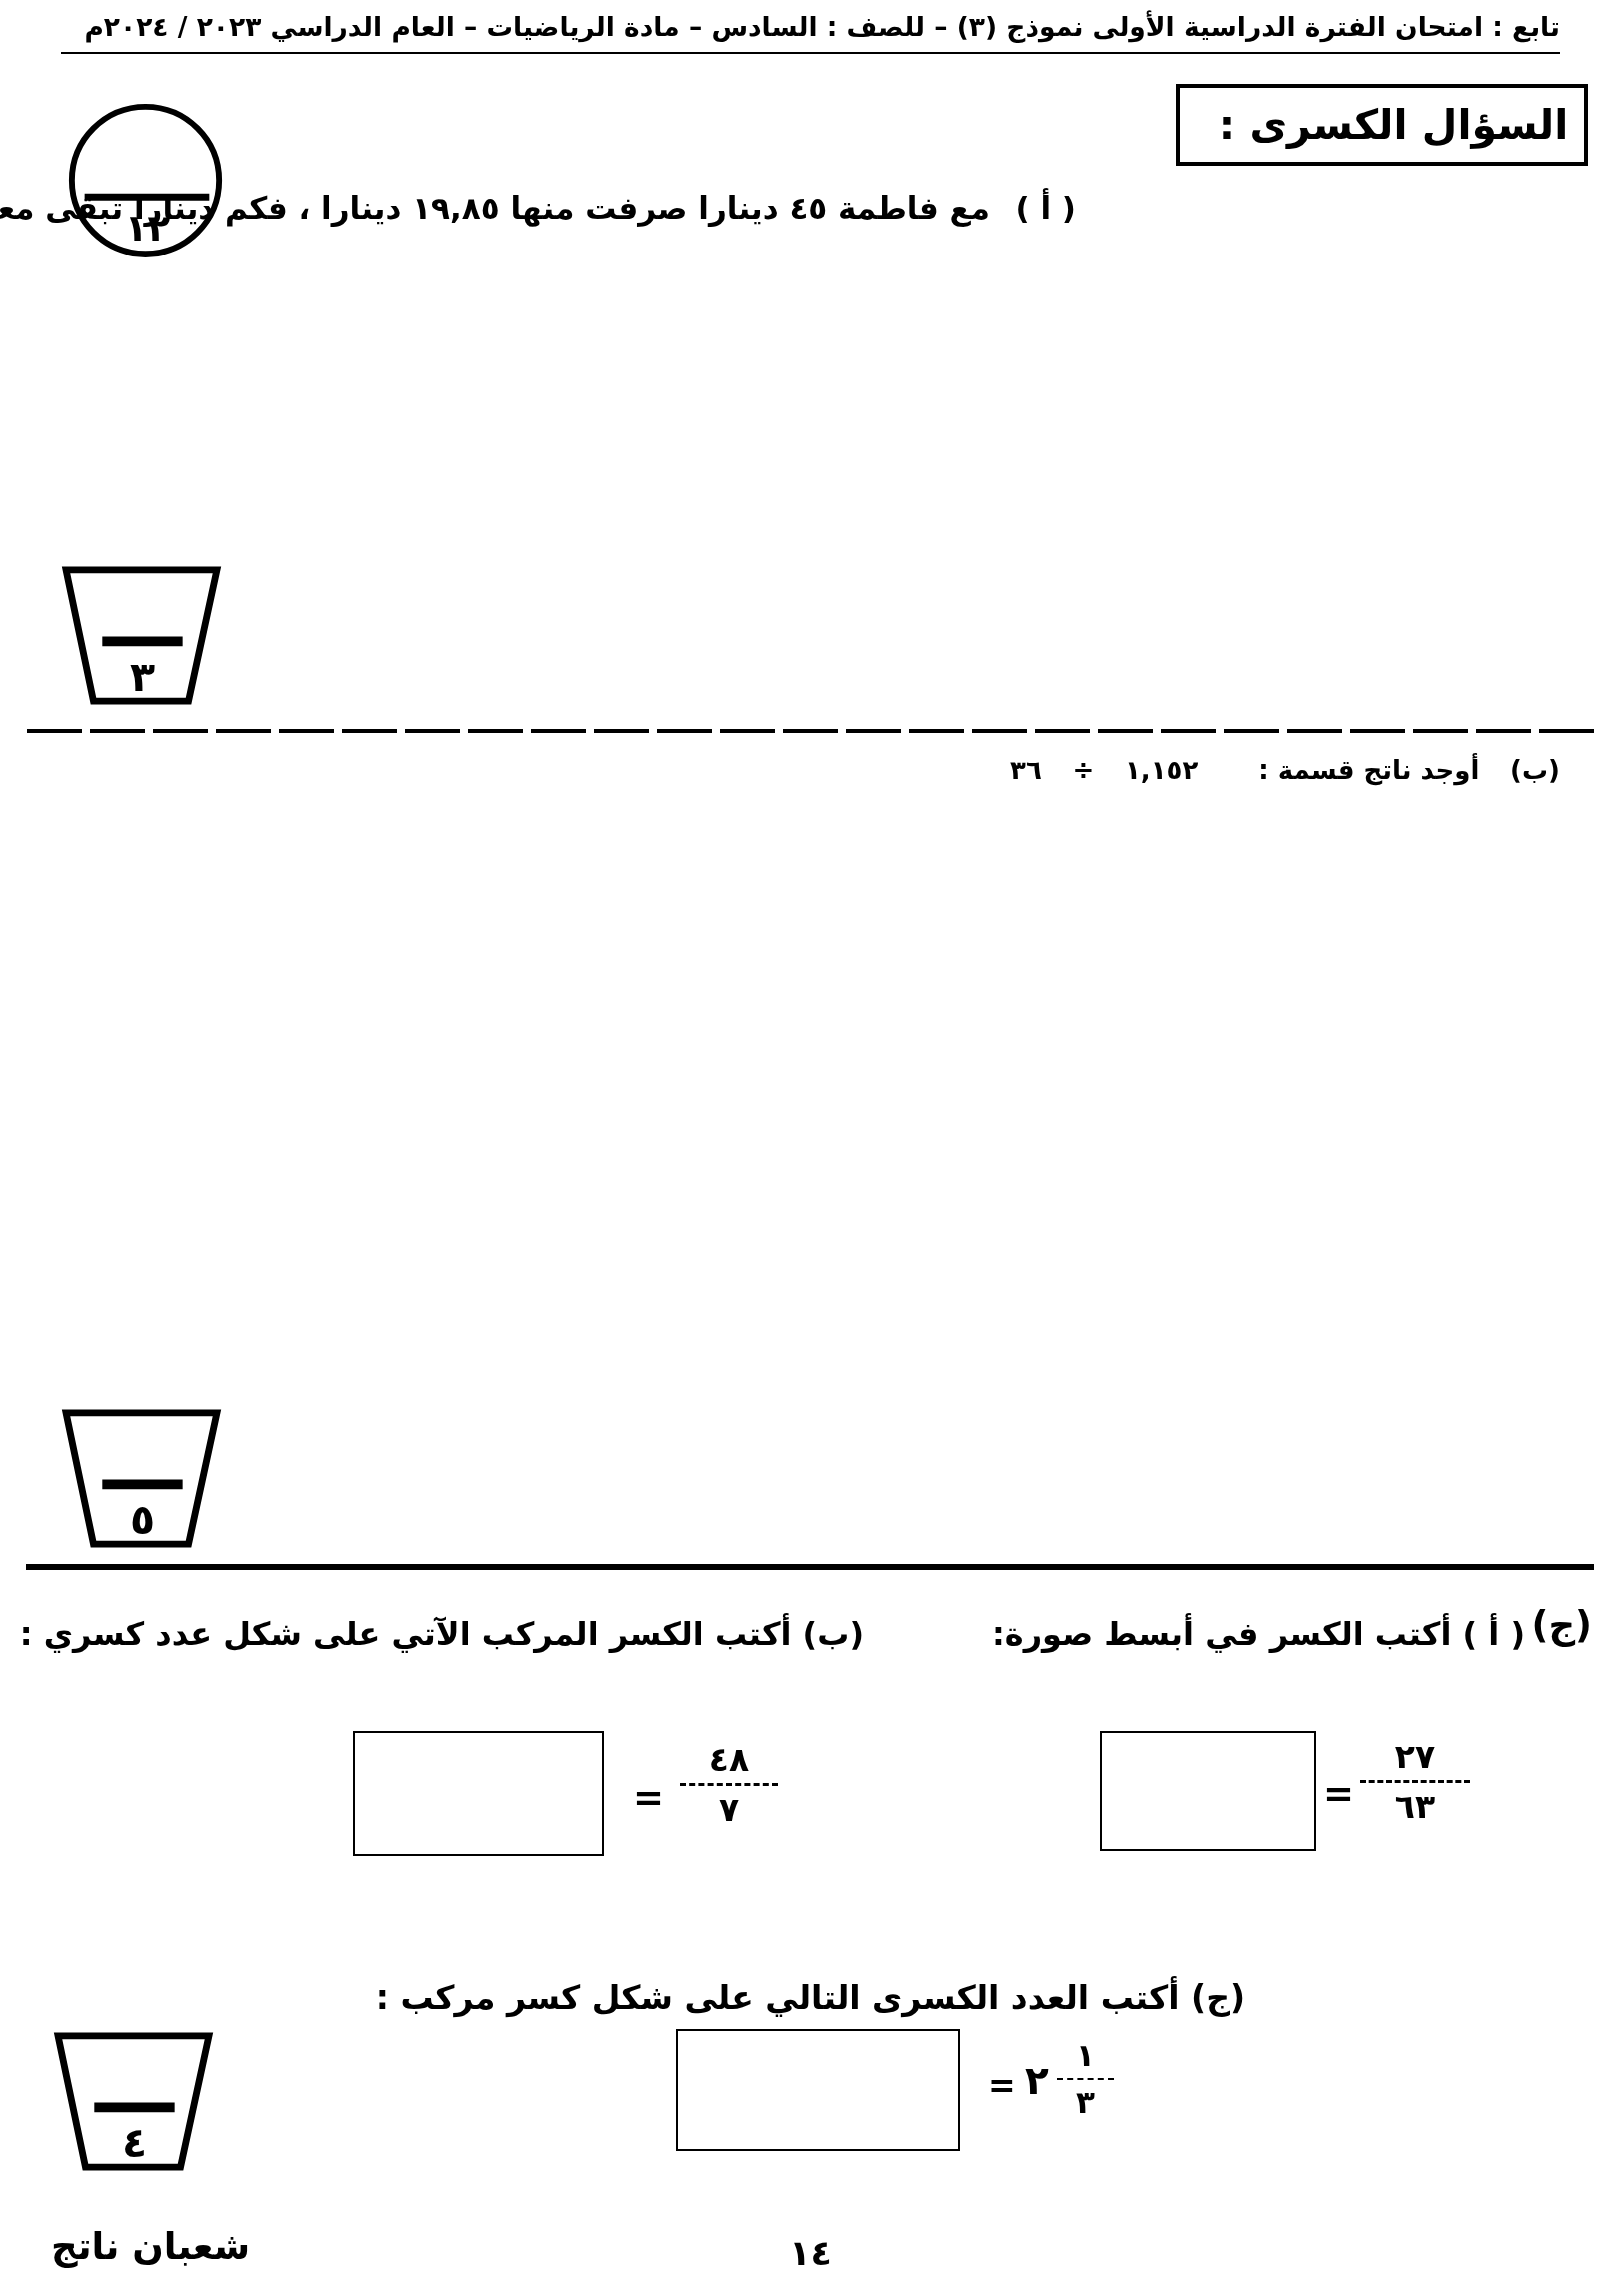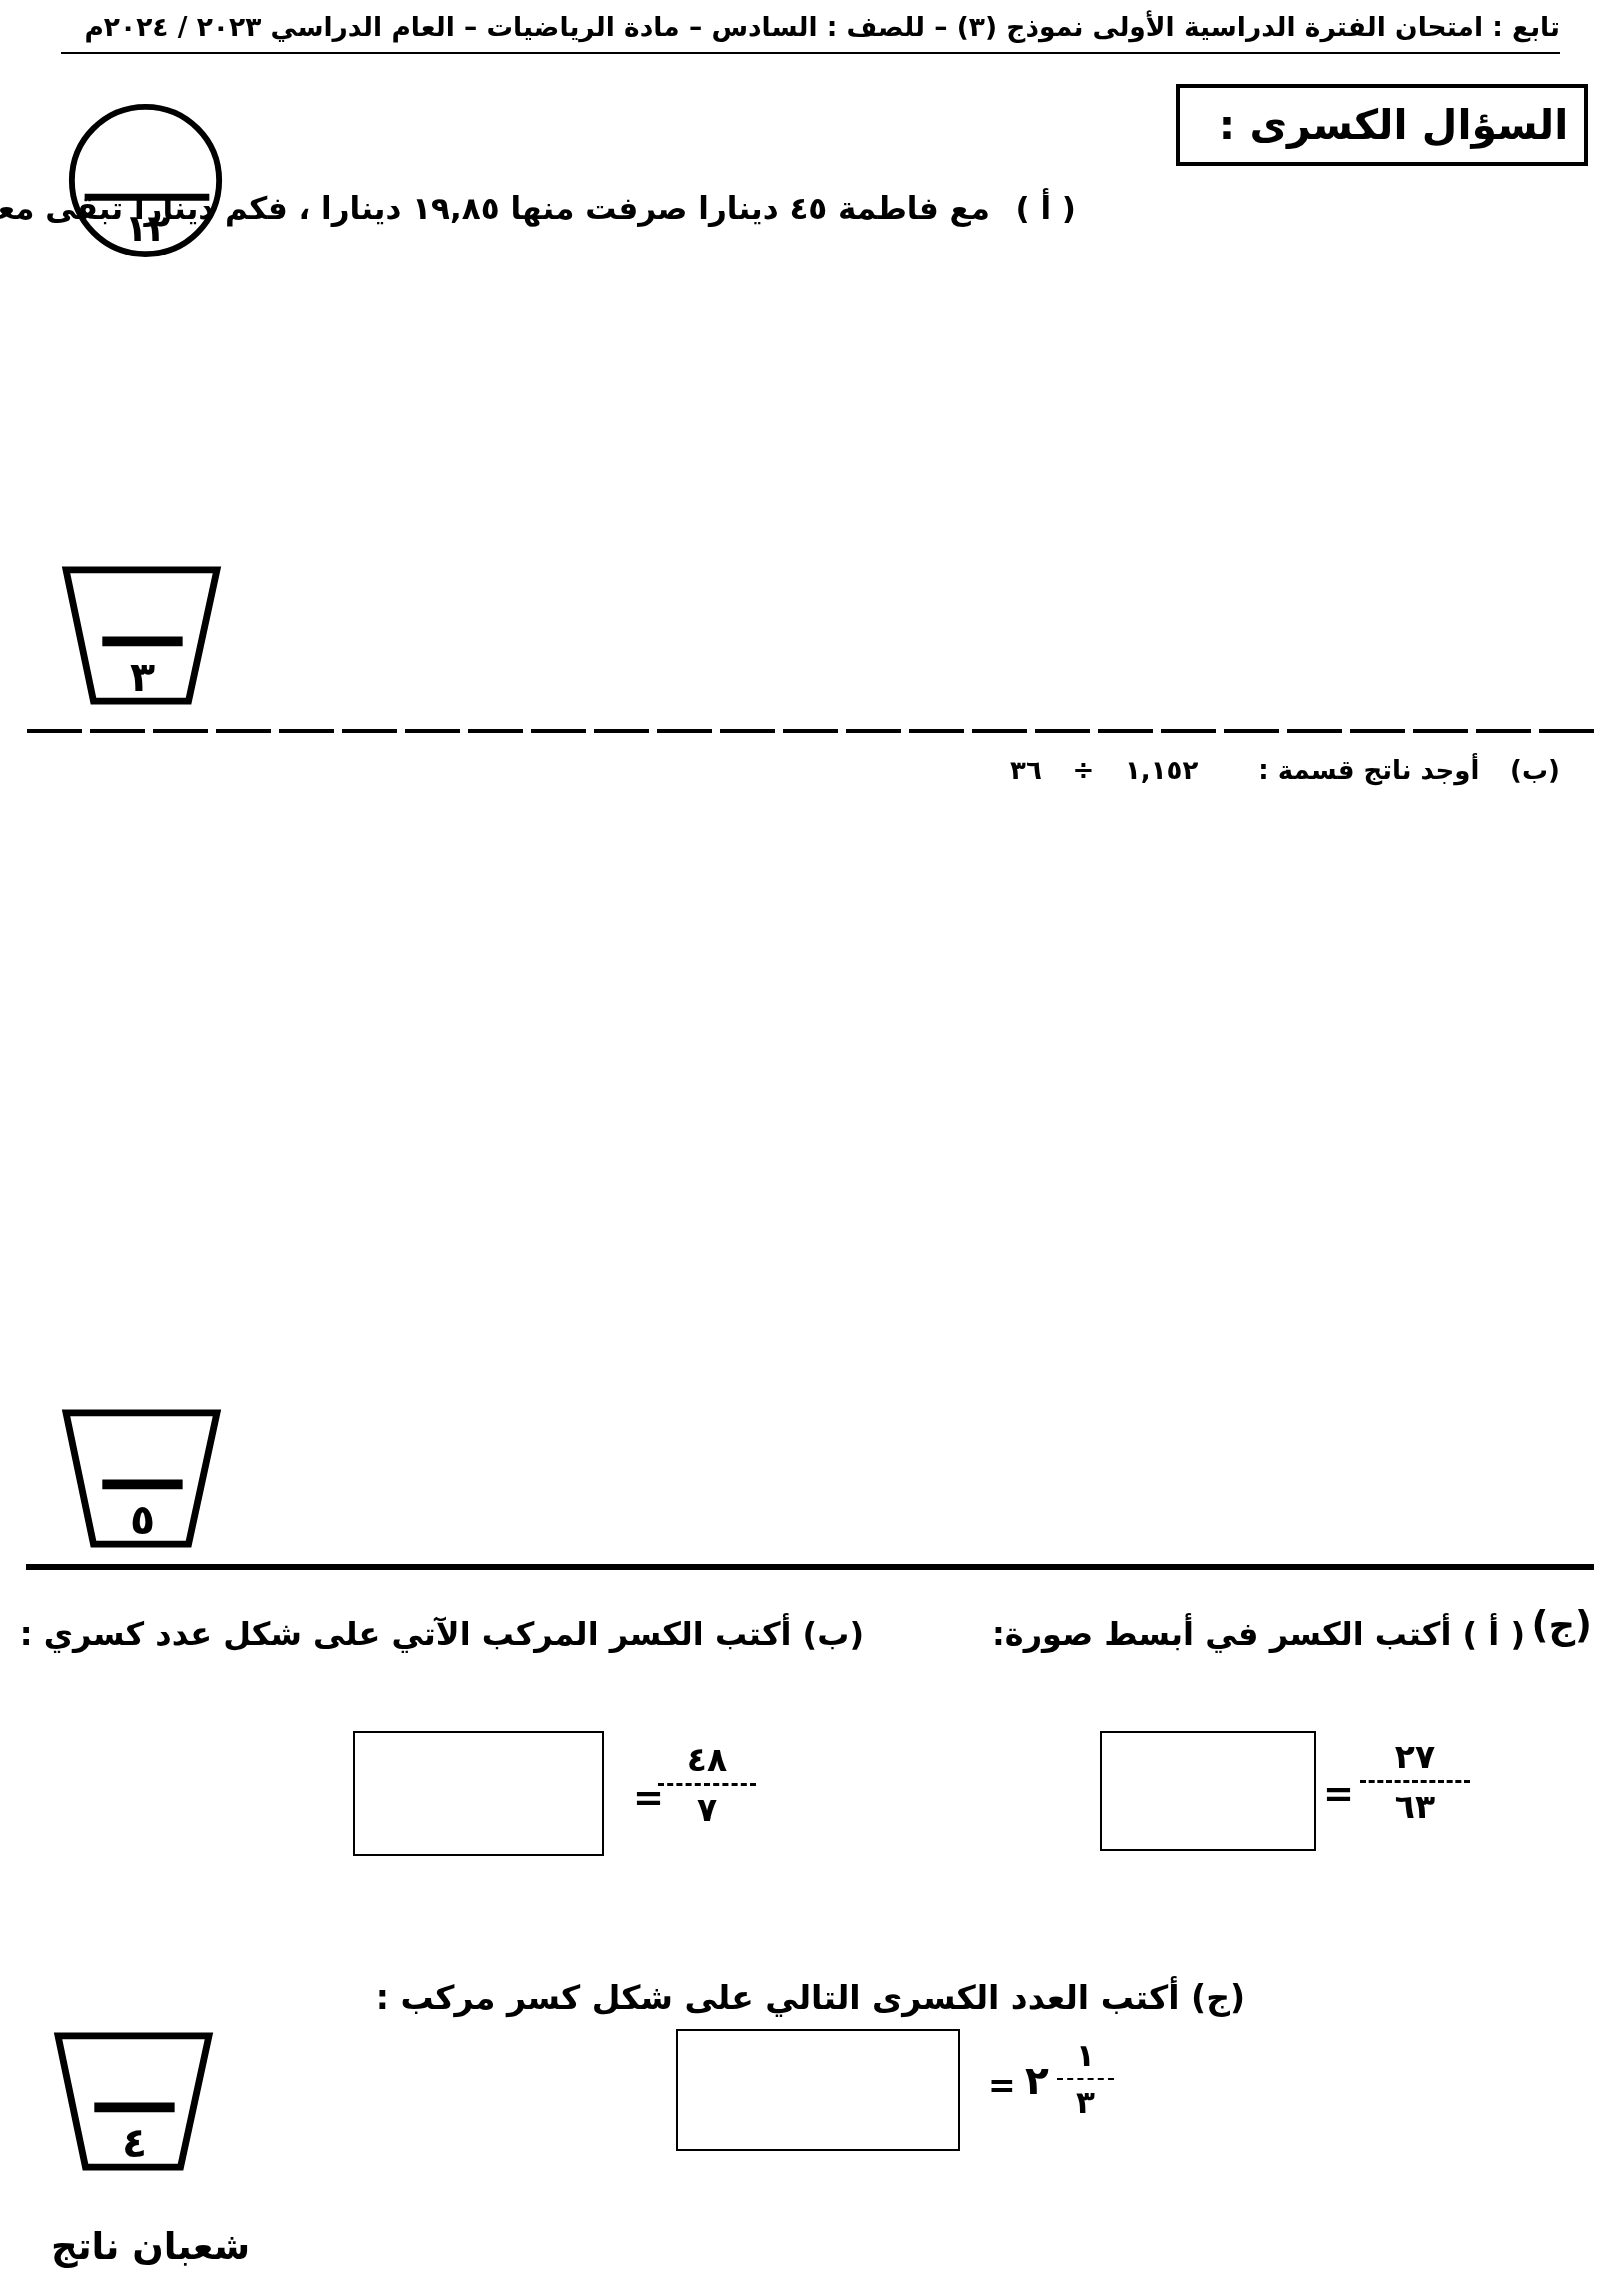--- a/index.html
+++ b/index.html
@@ -86,21 +86,21 @@
   .whole-c { position:absolute; top:2058px; left:1025px; font-size:39px; font-weight:700; }
 
   
   .frac {
     position:absolute; display:flex; flex-direction:column; align-items:center;
     font-weight:700; text-align:center;
   }
   .frac .num, .frac .den { font-size:33px; line-height:1.2; letter-spacing:11.8px; padding:0 3.9px; }
   .frac .bar { align-self:stretch; border-top:3.9px dashed #000; margin:3.9px 0; height:0; }
   .frac-a { top:1737px; left:1360px; min-width:110px; }
-  .frac-b { top:1740px; left:658px;  min-width:98px; }
+  .frac-b { top:1740px; left:680px;  min-width:98px; }
   .frac-c { top:2037px; left:1057px; min-width:57px; }
   .frac-c .num, .frac-c .den { font-size:31px; letter-spacing:0; }
   .frac-c .bar { border-top-width:2.9px; }
 
   
   .footer-author { position:absolute; top:2225px; left:51px; font-size:37px; font-weight:700; }
   .page-num { position:absolute; top:2233px; left:0; right:0; text-align:center; font-size:35px; font-weight:700; }
 
   svg text { font-family:"DejaVu Sans", sans-serif; }
 </style>
@@ -179,15 +179,16 @@
   <div class="eq eq-c">=</div>
   <div class="answer-box box-c"></div>
 
   <svg class="trap-c" width="169" height="145" viewBox="0 0 172 148">
     <polygon points="9,7 163,7 134,141 37,141" fill="none" stroke="#000" stroke-width="7"></polygon>
     <line x1="46" y1="80" x2="128" y2="80" stroke="#000" stroke-width="10"></line>
     <text x="87" y="131" text-anchor="middle" font-size="42" font-weight="bold">٤</text>
   </svg>
 
   <div class="footer-author">شعبان ناتج</div>
+  <div class="page-num">١٤</div>
 
 </div>
 
 
 </body></html>

